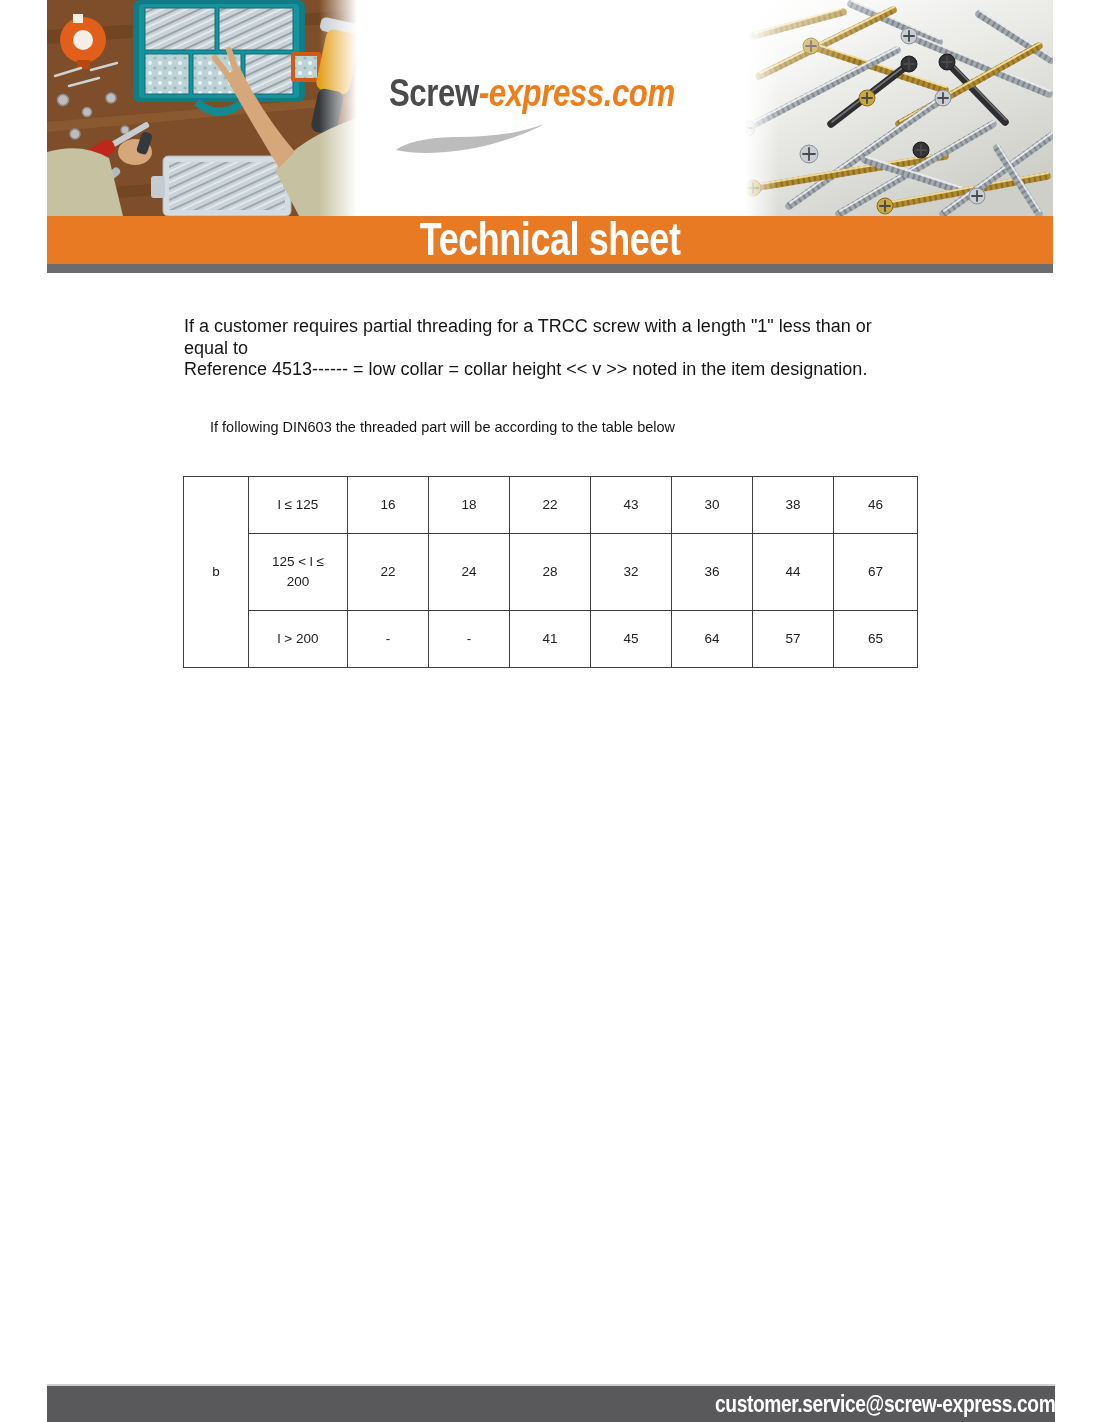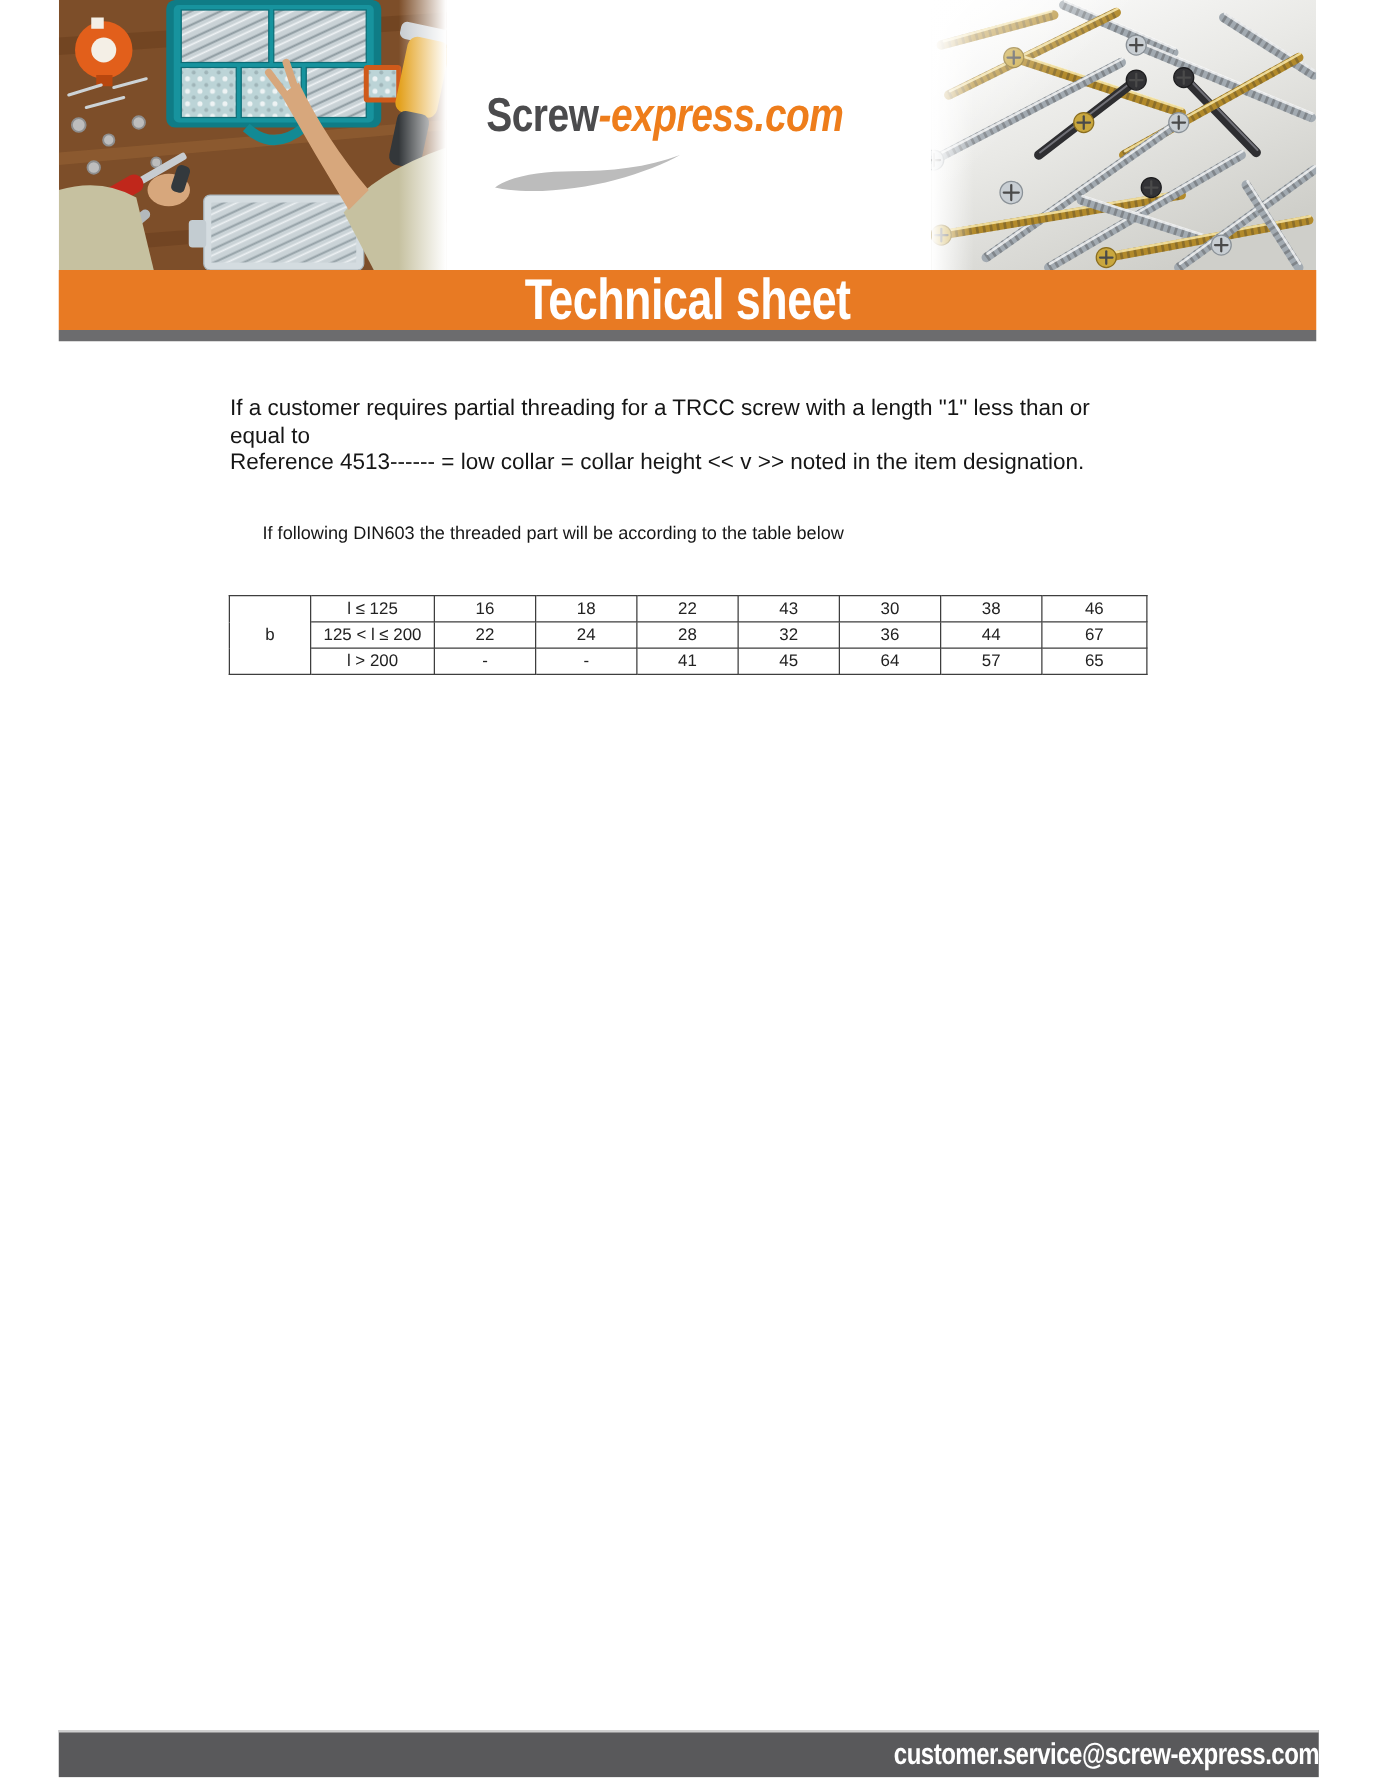--- a/index.html
+++ b/index.html
@@ -35,21 +35,21 @@
 
   
   .intro{position:absolute;left:184px;top:316px;width:700px;
          font-size:18px;line-height:21.5px;color:#161616;}
   .note{position:absolute;left:184px;top:419px;font-size:14.5px;color:#161616;margin-left:26px;}
 
   
   .din-table{position:absolute;left:183px;top:476px;width:734px;
              border-collapse:collapse;table-layout:fixed;font-size:13.5px;color:#222;}
   .din-table td{border:1px solid #3e3e3e;text-align:center;height:20px;
-                padding:0;line-height:20px;overflow:hidden;}
+                padding:18px;line-height:20px;overflow:hidden;}
 
   
   .footer{position:absolute;left:47px;top:1384px;width:1008px;height:38px;
           background:#59595b;border-top:2px solid #cfcfcf;box-sizing:border-box;
           display:flex;align-items:center;justify-content:flex-end;}
   .footer-text{color:#fff;font-weight:bold;font-size:24px;letter-spacing:-.5px;
                transform:scaleX(.8);transform-origin:right center;white-space:nowrap;}
 
   
   .scw{stroke-linecap:round;fill:none;}

